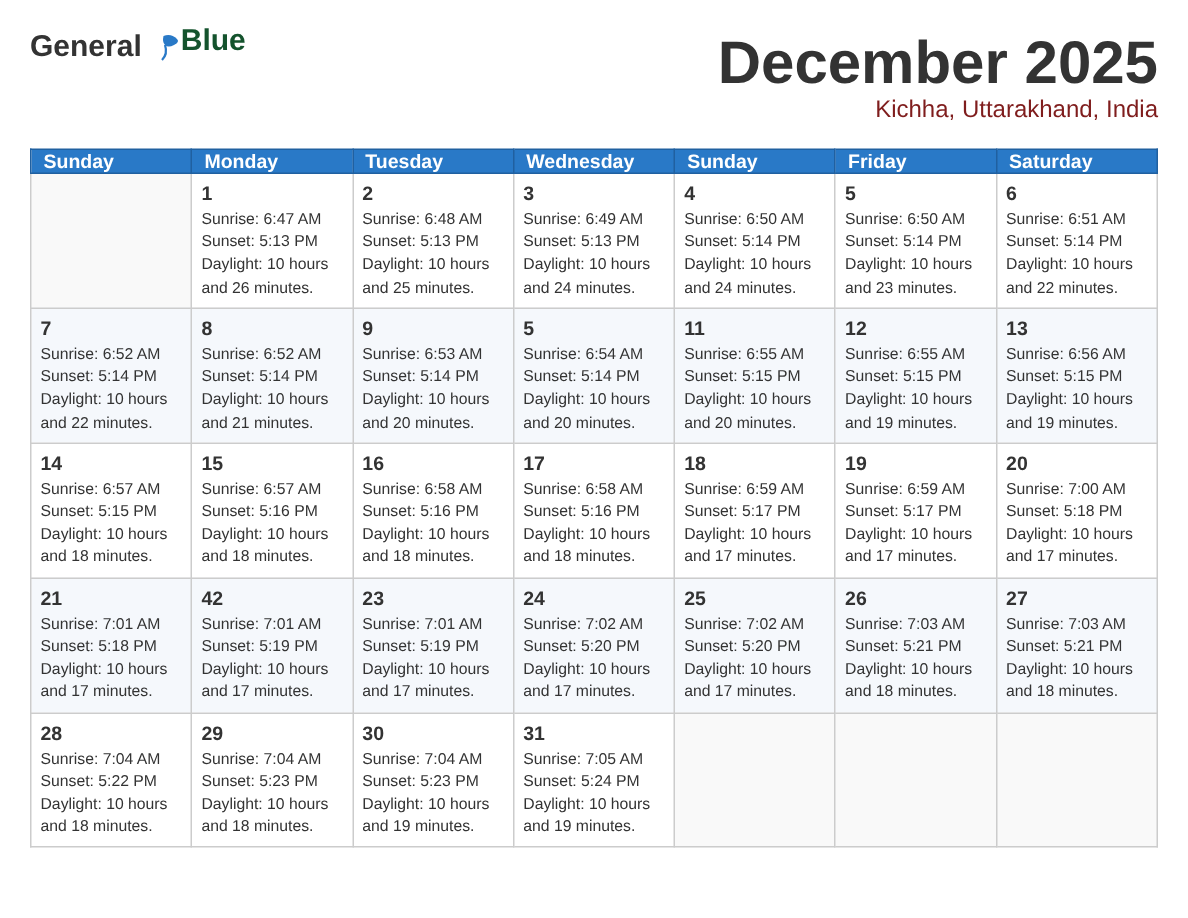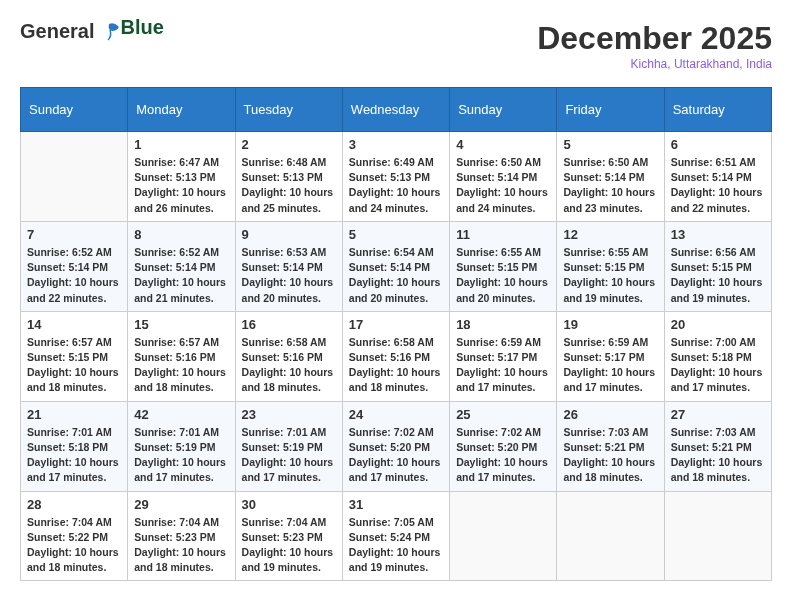--- a/index.html
+++ b/index.html
@@ -23,40 +23,40 @@
     }
     .logo-top {
       display: flex;
       align-items: center;
       gap: 2px;
     }
     .title-area {
       text-align: right;
     }
     .month-title {
-      font-size: 32px;
+      font-size: 40px;
       font-weight: bold;
       color: #333;
       text-align: right;
     }
     .location-title {
-      font-size: 12px;
-      color: #8b5cf6;
+      font-size: 16px;
+      color: #7f1d1d;
     }
     .calendar-table {
       width: 100%;
       border-collapse: collapse;
       border: 1px solid #ccc;
     }
     .calendar-table th {
       background-color: #2979c7;
       color: #fff;
-      padding: 14px 8px;
+      padding: 0 8px;
       font-size: 13px;
-      font-weight: normal;
+      font-weight: bold;
       text-align: left;
       border: 1px solid #2060a0;
     }
     .calendar-table td {
       vertical-align: top;
       padding: 5px 6px;
       border: 1px solid #ccc;
       font-size: 11px;
       color: #333;
       background: #fff;
@@ -69,21 +69,20 @@
     .day-number {
       font-size: 13px;
       font-weight: bold;
       margin-bottom: 3px;
       display: block;
     }
     .cell-text {
       font-size: 10.5px;
       line-height: 1.45;
       color: #333;
-      font-weight: bold;
     }
     .empty-cell {
       background: #f9f9f9 !important;
     }
     .row-even td { background: #f0f4fa; }
     .row-odd td { background: #fff; }
   </style>
 </head>
 <body>
 

